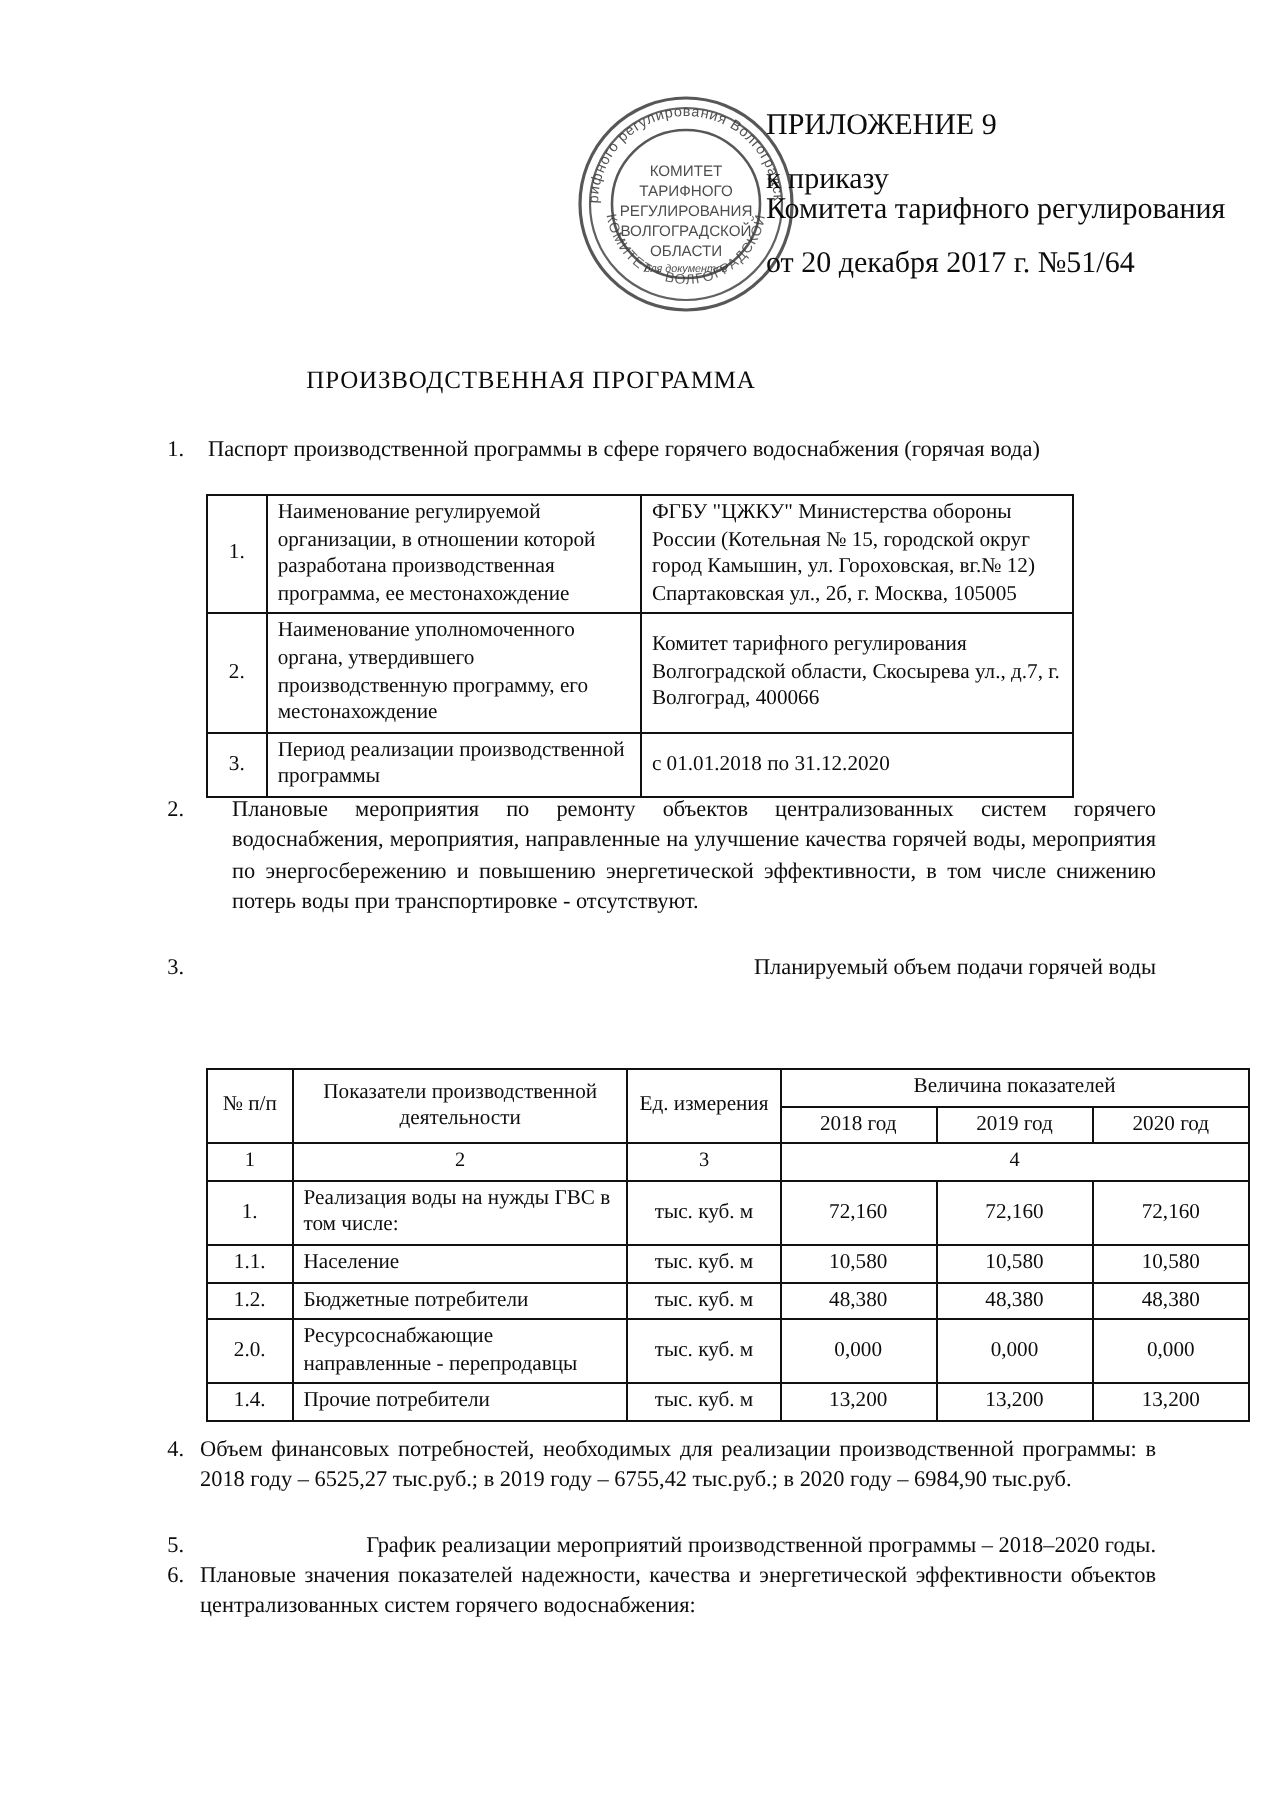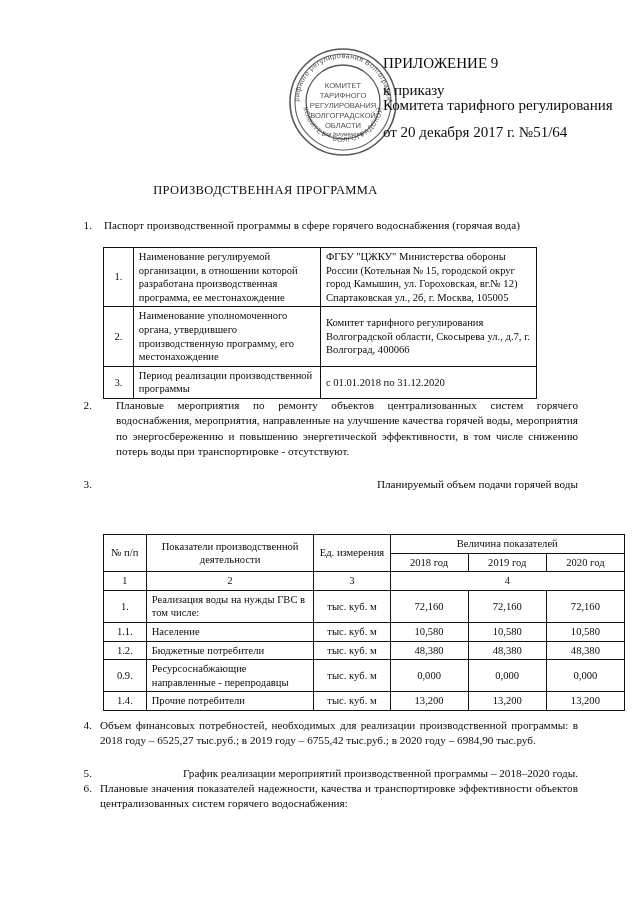--- a/index.html
+++ b/index.html
@@ -250,21 +250,21 @@
       </tr>
       <tr>
         <td class="c-np">1.2.</td>
         <td class="c-name">Бюджетные потребители</td>
         <td class="c-unit">тыс. куб. м</td>
         <td class="c-yr">48,380</td>
         <td class="c-yr">48,380</td>
         <td class="c-yr">48,380</td>
       </tr>
       <tr>
-        <td class="c-np">0.9.</td>
+        <td class="c-np">2.0.</td>
         <td class="c-name">Ресурсоснабжающие направленные - перепродавцы</td>
         <td class="c-unit">тыс. куб. м</td>
         <td class="c-yr">0,000</td>
         <td class="c-yr">0,000</td>
         <td class="c-yr">0,000</td>
       </tr>
       <tr>
         <td class="c-np">1.4.</td>
         <td class="c-name">Прочие потребители</td>
         <td class="c-unit">тыс. куб. м</td>
@@ -280,16 +280,16 @@
     <div class="body">Объем финансовых потребностей, необходимых для реализации производственной программы: в 2018 году – 6525,27 тыс.руб.; в 2019 году – 6755,42 тыс.руб.; в 2020 году – 6984,90 тыс.руб.</div>
   </div>
 
   <div class="para" id="para-5">
     <div class="num">5.</div>
     <div class="body nojust">График реализации мероприятий производственной программы – 2018–2020 годы.</div>
   </div>
 
   <div class="para" id="para-6">
     <div class="num">6.</div>
-    <div class="body">Плановые значения показателей надежности, качества и транспортировке эффективности объектов централизованных систем горячего водоснабжения:</div>
+    <div class="body">Плановые значения показателей надежности, качества и энергетической эффективности объектов централизованных систем горячего водоснабжения:</div>
   </div>
 
 </div>
 
 </body></html>

